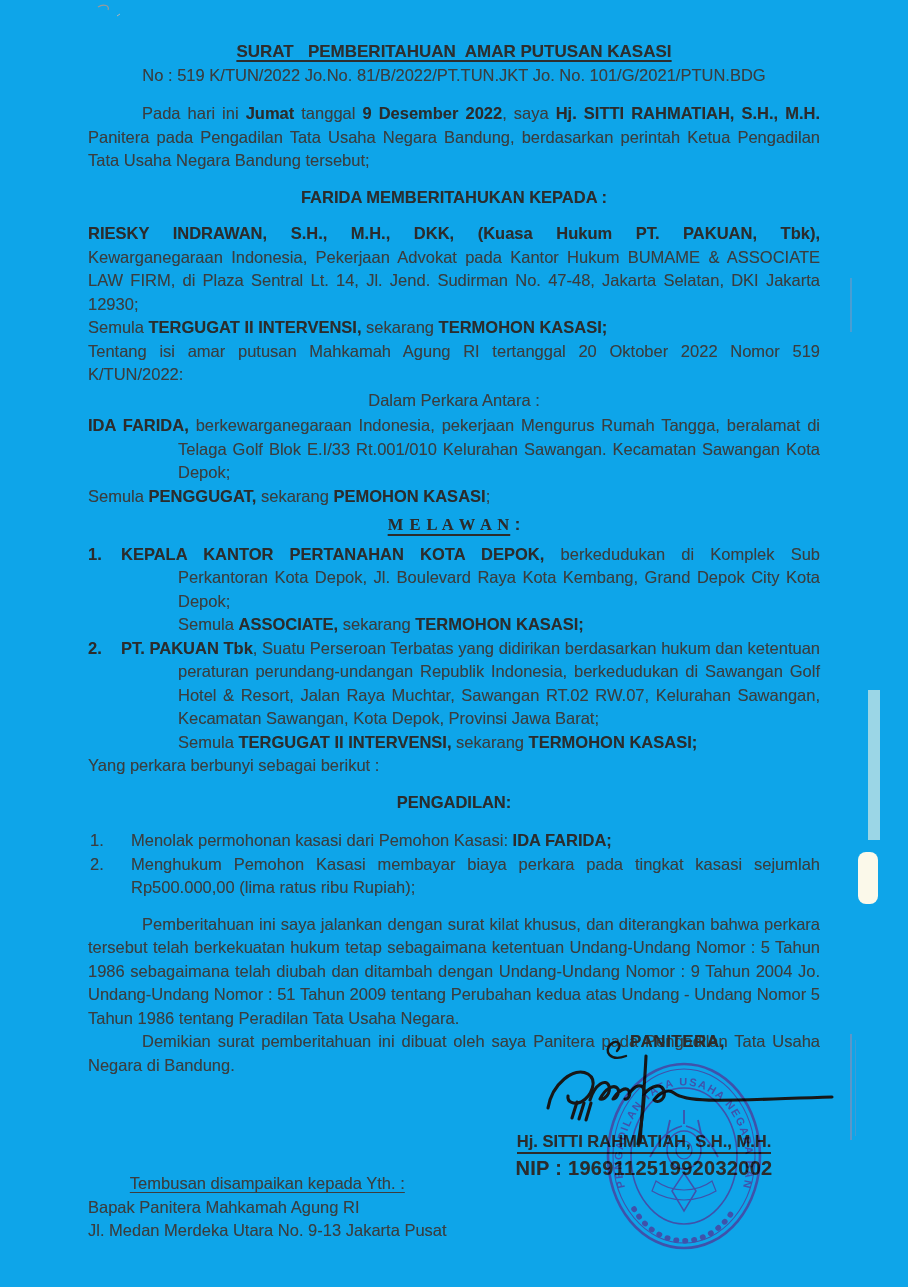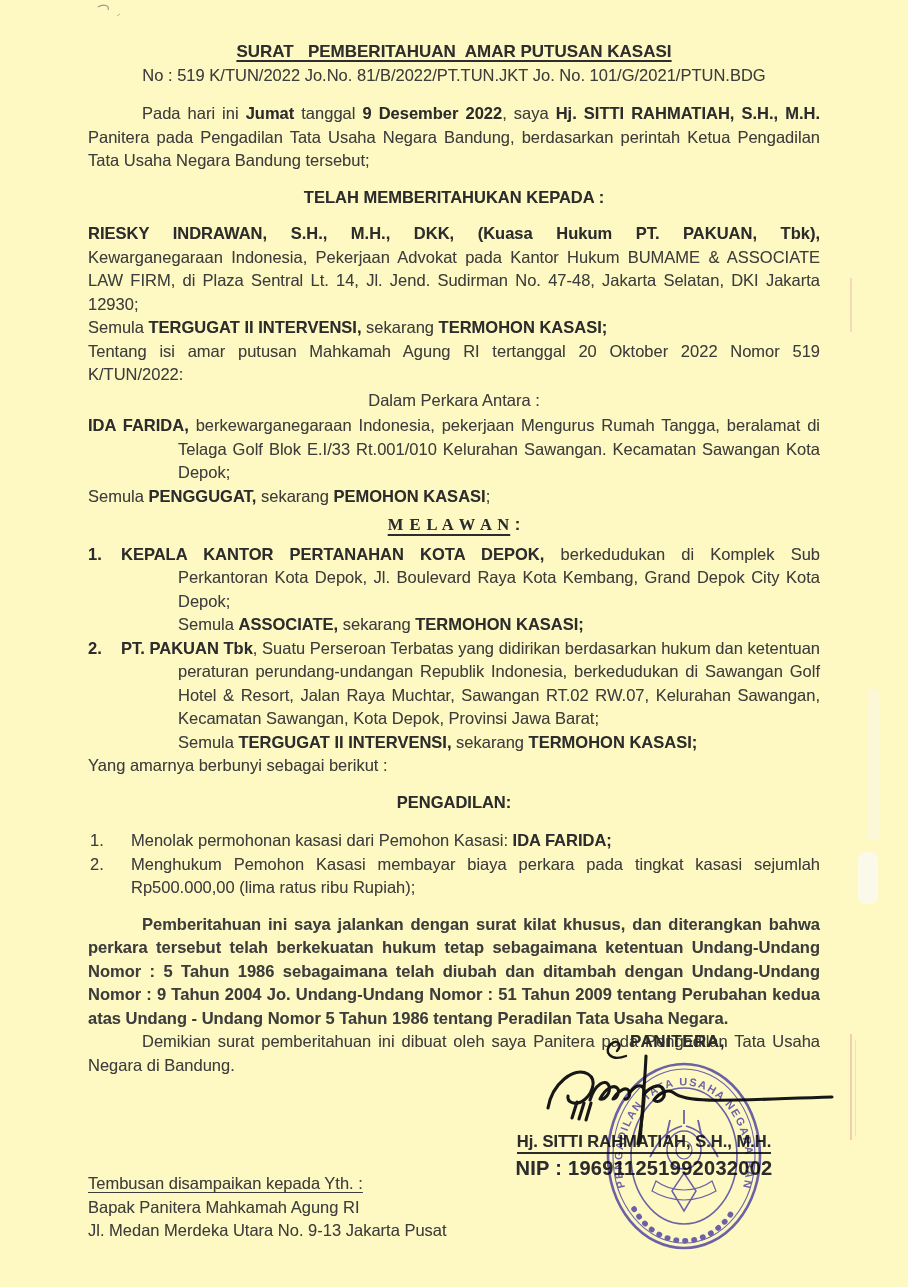--- a/index.html
+++ b/index.html
@@ -1,18 +1,18 @@
 <!DOCTYPE html>
 <html><head>
 <meta charset="utf-8">
 <style>
   html,body{margin:0;padding:0;background:#ffffff;}
   .page{
     position:relative; width:908px; height:1287px; margin:0 auto;
-    background:#fef9c3; overflow:hidden;
+    background:#0ea5e9; overflow:hidden;
     font-family:"Liberation Sans","DejaVu Sans",sans-serif;
     color:#3d3d3d;
     -webkit-font-smoothing:antialiased;
   }
   .content{
     position:absolute; left:88px; right:88px; top:40px; z-index:1;
     font-size:16.5px; line-height:23.5px;
     text-shadow:0 0 .5px rgba(0,0,0,.22);
   }
   .content p{margin:0; text-align:justify;}
@@ -31,21 +31,21 @@
   .hang90{padding-left:90px; text-indent:-90px;}
   .numbered{position:relative; padding-left:90px;}
   .numbered .numcol{position:absolute; left:0; top:0; font-weight:bold; color:#2c2c2c;}
   .numbered p.first{text-indent:-57px;}
   .h-dalam{margin-top:2px !important; margin-bottom:2px !important;}
   .h-melawan{margin-top:5px !important; margin-bottom:6px !important; font-weight:bold; color:#2c2c2c; font-size:16.5px;}
   .h-melawan .uln{text-decoration:underline; text-decoration-thickness:1.8px; text-underline-offset:4px; letter-spacing:1px;font-family:Liberation Serif, serif;}
   .h-mengadili{margin-top:13px !important; margin-bottom:15px !important; font-weight:bold; color:#2c2c2c;}
   .vitem{position:relative; padding-left:43px;}
   .vitem .numcol{position:absolute; left:2px; top:0;}
-  .closing{margin-top:13px !important; text-indent:54px;font-weight:bold;}
+  .closing{margin-top:13px !important; text-indent:54px;}
   .closing2{text-indent:54px;}
   
   .bottom{position:absolute; left:0; top:1020px; width:836px; height:267px; z-index:2;}
   .panitera-row{position:absolute; left:598px; top:12px; display:flex; align-items:flex-start;}
   .flourish{margin-top:2px; margin-right:2px;}
   .panitera-label{font-weight:bold; color:#2c2c2c; font-size:17px; letter-spacing:.5px;
     text-shadow:0 0 .5px rgba(0,0,0,.25);}
   .sig-svg{position:absolute; left:538px; top:34px; z-index:3;}
   .sign-name{
     position:absolute; left:468px; top:112px; width:352px; text-align:center; z-index:1;
@@ -57,21 +57,21 @@
     position:absolute; left:468px; top:137px; width:352px; text-align:center; z-index:1;
     font-weight:bold; color:#2c2c2c; font-size:20px; letter-spacing:.3px;
     text-shadow:0 0 .5px rgba(0,0,0,.25);
   }
   .stamp{position:absolute; left:604px; top:40px; z-index:4; mix-blend-mode:multiply; opacity:.82;}
   .tembusan{
     position:absolute; left:88px; top:1172px; z-index:5;
     font-size:16.5px; line-height:23.5px; color:#3d3d3d;
     text-shadow:0 0 .5px rgba(0,0,0,.22);
   }
-  .tembusan .tb-head{text-decoration:underline; text-underline-offset:3px;}
+  .tembusan .tb-head{text-decoration:underline; text-underline-offset:3px;text-align:center;}
   
   .mark-topleft{position:absolute; left:92px; top:2px; z-index:6;}
   .pink-a{position:absolute; left:850px; top:1034px; width:2px; height:106px; background:rgba(222,130,150,.38); z-index:0;}
   .pink-b{position:absolute; left:855px; top:1040px; width:1px; height:96px; background:rgba(222,130,150,.24); z-index:0;}
   .pink-c{position:absolute; left:850px; top:278px; width:2px; height:54px; background:rgba(228,140,155,.28); z-index:0;}
   .cream-a{position:absolute; left:858px; top:852px; width:20px; height:52px; background:#fbf9ea; border-radius:8px; z-index:0;}
   .cream-b{position:absolute; left:868px; top:690px; width:12px; height:150px; background:rgba(250,247,228,.6); z-index:0;}
 </style>
 </head>
 <body>
@@ -88,21 +88,21 @@
   <div class="cream-a"></div>
   <div class="cream-b"></div>
 
   <div class="content">
 
     <p class="center title">SURAT   PEMBERITAHUAN  AMAR PUTUSAN KASASI</p>
     <p class="center caseno">No : 519 K/TUN/2022 Jo.No. 81/B/2022/PT.TUN.JKT Jo. No. 101/G/2021/PTUN.BDG</p>
 
     <p class="para-open">Pada hari ini <b>Jumat</b> tanggal <b>9 Desember 2022</b>, saya <b>Hj. SITTI RAHMATIAH, S.H., M.H.</b> Panitera pada Pengadilan Tata Usaha Negara Bandung, berdasarkan perintah Ketua Pengadilan Tata Usaha Negara Bandung tersebut;</p>
 
-    <p class="center h-telah">TELAH MEMBERITAHUKAN KEPADA :</p>
+    <p class="center h-telah">FARIDA MEMBERITAHUKAN KEPADA :</p>
 
     <div>
       <p class="b justify-last">RIESKY INDRAWAN, S.H., M.H., DKK, (Kuasa Hukum PT. PAKUAN, Tbk),</p>
       <p class="sub">Kewarganegaraan Indonesia, Pekerjaan Advokat pada Kantor Hukum BUMAME &amp; ASSOCIATE LAW FIRM, di Plaza Sentral Lt. 14, Jl. Jend. Sudirman No. 47-48, Jakarta Selatan, DKI Jakarta 12930;</p>
       <p class="sub">Semula  <b>TERGUGAT II INTERVENSI,</b> sekarang <b>TERMOHON KASASI;</b></p>
     </div>
 
     <p>Tentang isi amar putusan Mahkamah Agung RI tertanggal 20 Oktober 2022 Nomor 519 K/TUN/2022:</p>
 
     <p class="center h-dalam">Dalam Perkara Antara :</p>
@@ -119,21 +119,21 @@
       <p class="first"><b>KEPALA KANTOR PERTANAHAN KOTA DEPOK,</b> berkedudukan di Komplek Sub Perkantoran Kota Depok, Jl. Boulevard Raya Kota Kembang, Grand Depok City Kota Depok;</p>
       <p>Semula <b>ASSOCIATE,</b> sekarang <b>TERMOHON KASASI;</b></p>
     </div>
 
     <div class="numbered">
       <span class="numcol">2.</span>
       <p class="first"><b>PT. PAKUAN Tbk</b>, Suatu Perseroan Terbatas yang didirikan berdasarkan hukum dan ketentuan peraturan perundang-undangan Republik Indonesia, berkedudukan di Sawangan Golf Hotel &amp; Resort, Jalan Raya Muchtar, Sawangan RT.02 RW.07, Kelurahan Sawangan, Kecamatan Sawangan, Kota Depok, Provinsi Jawa Barat;</p>
       <p>Semula <b>TERGUGAT II INTERVENSI,</b> sekarang <b>TERMOHON KASASI;</b></p>
     </div>
 
-    <p>Yang amarnya berbunyi sebagai berikut :</p>
+    <p>Yang perkara berbunyi sebagai berikut :</p>
 
     <p class="center h-mengadili">PENGADILAN:</p>
 
     <div class="vitem">
       <span class="numcol">1.</span>
       <p>Menolak permohonan kasasi dari Pemohon Kasasi: <b>IDA FARIDA;</b></p>
     </div>
     <div class="vitem">
       <span class="numcol">2.</span>
       <p>Menghukum Pemohon Kasasi membayar biaya perkara pada tingkat kasasi sejumlah Rp500.000,00 (lima ratus ribu Rupiah);</p>

